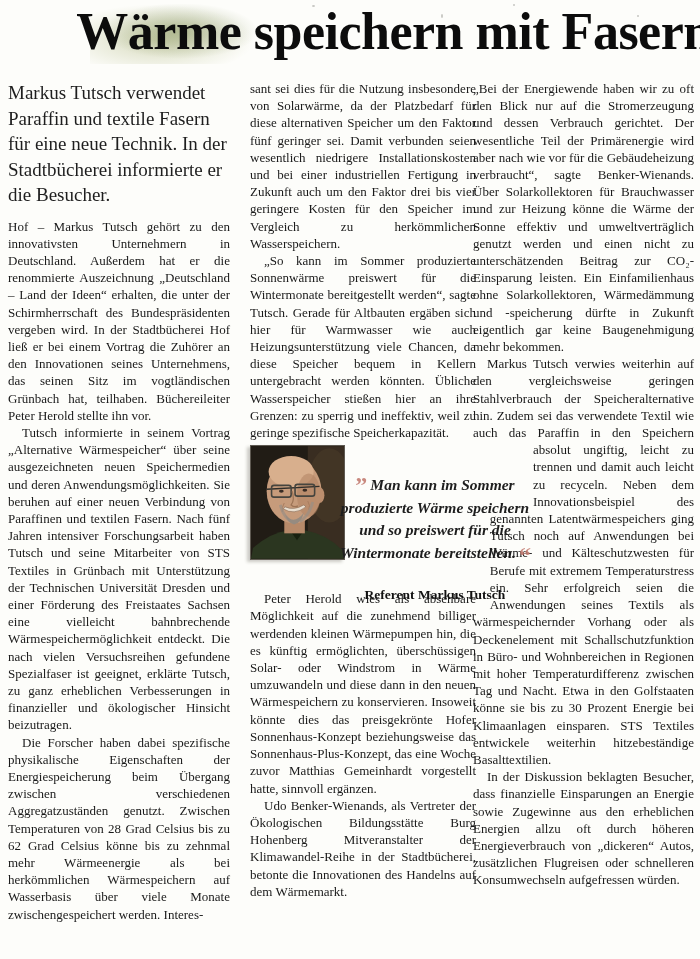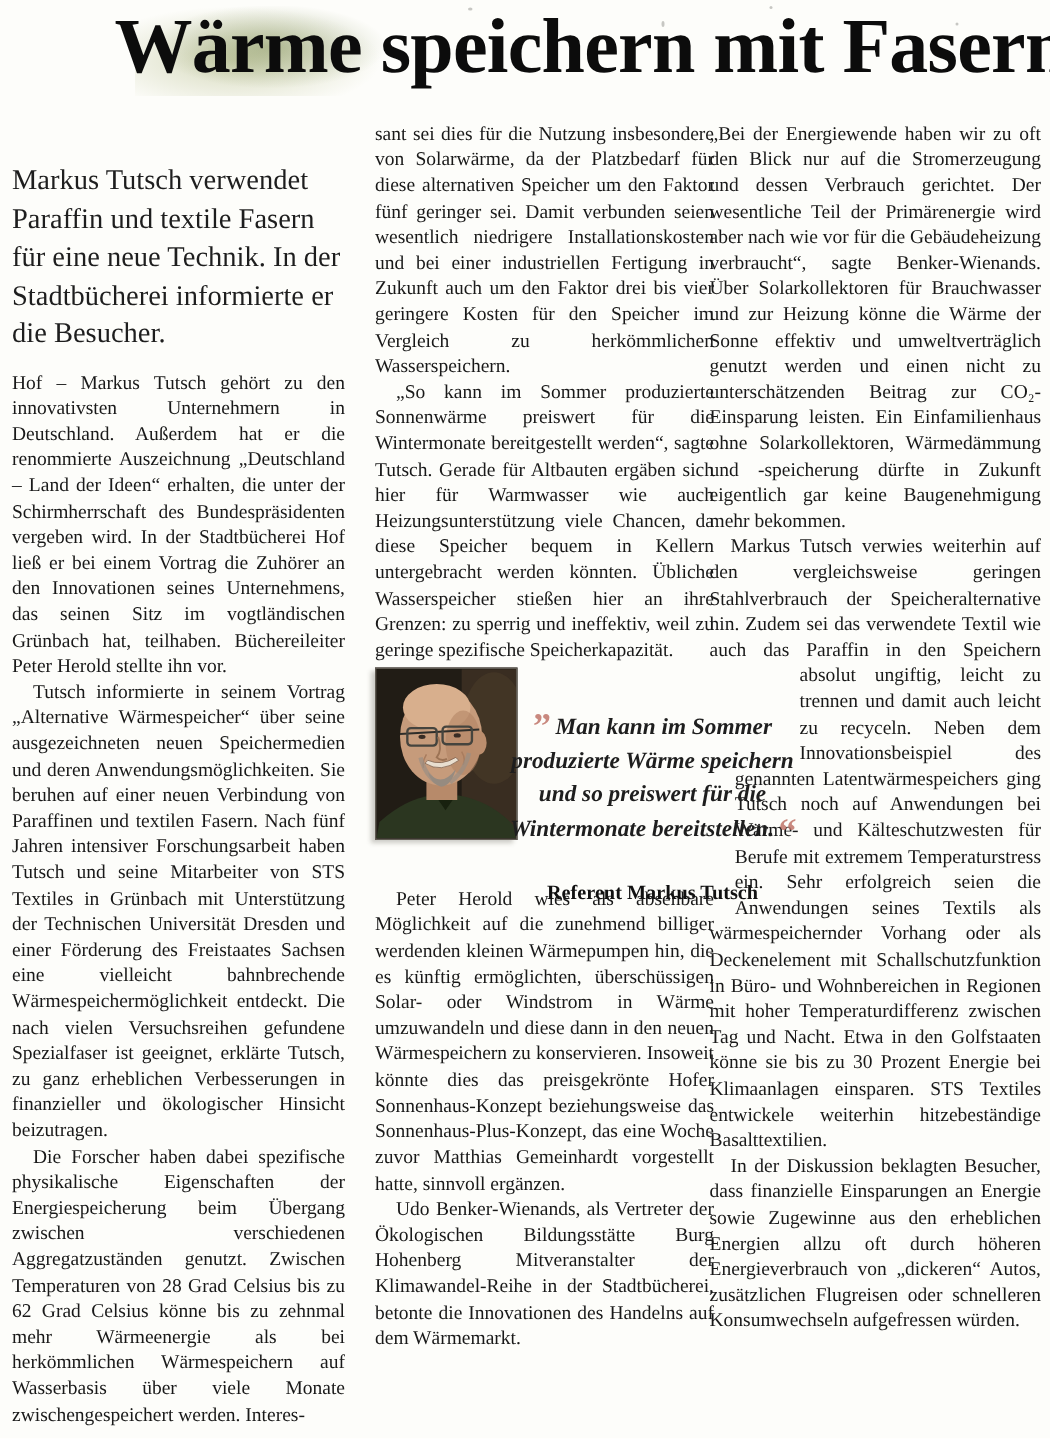--- a/index.html
+++ b/index.html
@@ -16,21 +16,21 @@
     position:absolute;left:90px;top:4px;width:165px;height:60px;pointer-events:none;
     background:
       radial-gradient(ellipse at 55% 45%, rgba(90,110,40,0.38), rgba(90,110,40,0) 60%),
       radial-gradient(ellipse at 40% 60%, rgba(140,150,70,0.35), rgba(140,150,70,0) 70%);
   }
   .speck{position:absolute;border-radius:50%;background:#9a9a96;opacity:.55;}
   .col{
     position:absolute;top:80px;text-align:justify;
     font-size:13px;line-height:17.2px;
   }
-  .col-left{left:8px;width:222px;margin-top:28px;}
+  .col-left{left:8px;width:222px;}
   .col-mid{left:250px;width:226px;}
   .col-right{left:473px;width:221px;}
   .lead{
     margin:0 0 10px 0;font-size:19px;line-height:25.5px;text-align:left;color:#1e1e1e;
   }
   p.body{margin:0;}
   p.ind{text-indent:14px;}
   .lead-in{font-weight:400;}
   .photo-row{height:115px;margin:4px 0 30px 0;}
   .photo{

